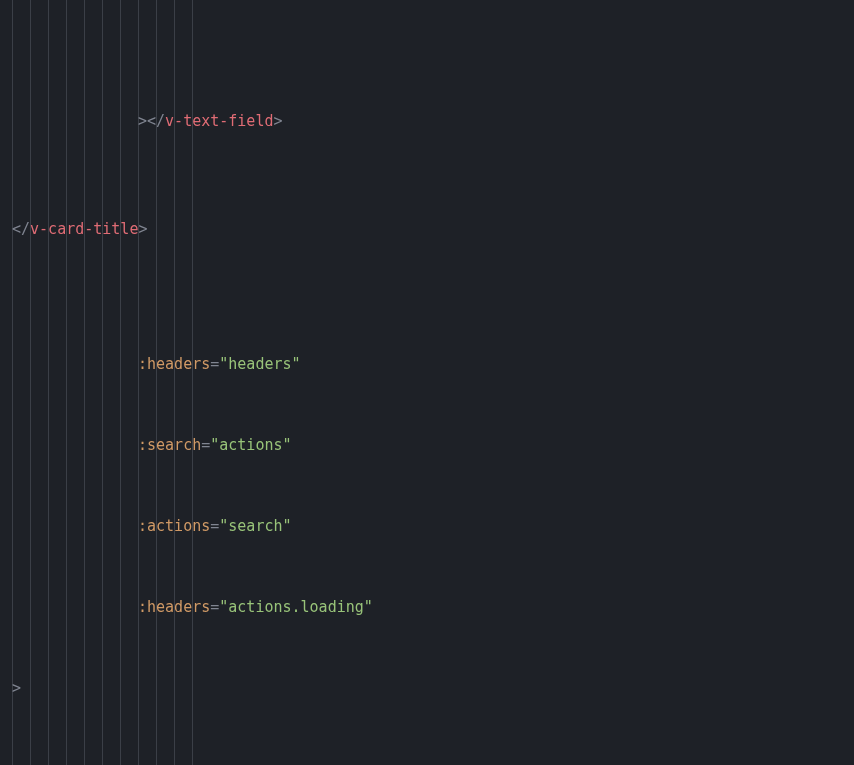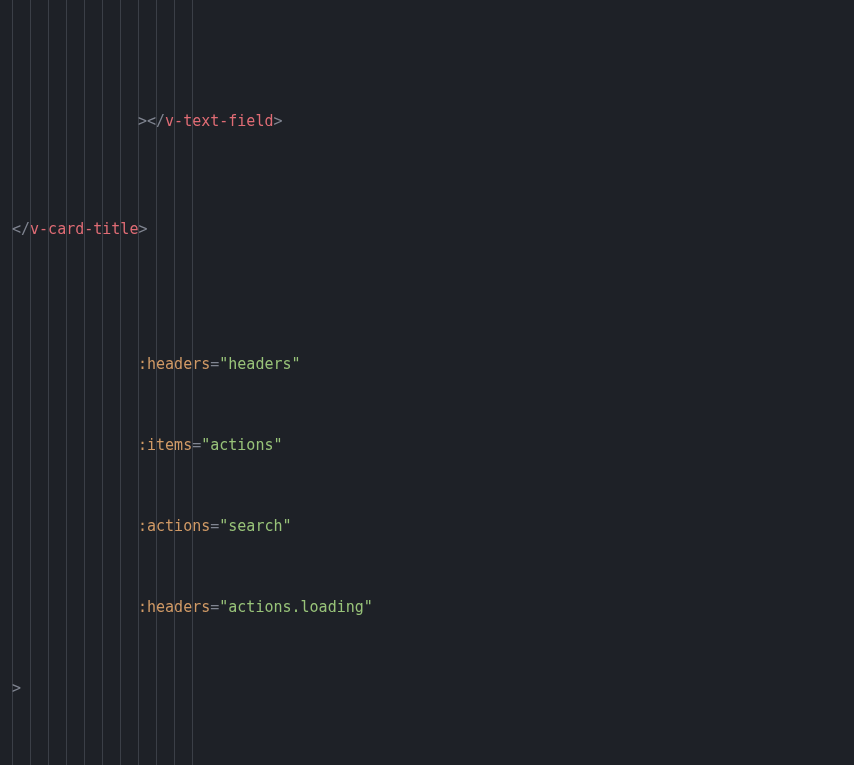--- a/index.html
+++ b/index.html
@@ -19,21 +19,21 @@
   <div class="guides">
     <div class="guide g0"></div><div class="guide g1"></div><div class="guide g2"></div><div class="guide g3"></div><div class="guide g4"></div><div class="guide g5"></div><div class="guide g6"></div><div class="guide g7"></div><div class="guide g8"></div><div class="guide g9"></div><div class="guide g10"></div>
   </div>
 
   <div class="line"><span class="txt i7"><span class="br">&gt;&lt;/</span><span class="tag">v-text-field</span><span class="br">&gt;</span></span></div>
 
   <div class="line"><span class="txt i6"><span class="br">&lt;/</span><span class="tag">v-card-title</span><span class="br">&gt;</span></span></div>
 
 
   <div class="line"><span class="txt i7"><span class="attr">:headers</span><span class="br">=</span><span class="str">"headers"</span></span></div>
-  <div class="line"><span class="txt i7"><span class="attr">:items</span><span class="br">=</span><span class="str">"actions"</span></span></div>
+  <div class="line"><span class="txt i7"><span class="attr">:search</span><span class="br">=</span><span class="str">"actions"</span></span></div>
   <div class="line"><span class="txt i7"><span class="attr">:actions</span><span class="br">=</span><span class="str">"search"</span></span></div>
   <div class="line"><span class="txt i7"><span class="attr">:headers</span><span class="br">=</span><span class="str">"actions.loading"</span></span></div>
   <div class="line"><span class="txt i6"><span class="br">&gt;</span></span></div>
 
   
 
   
 
   
 

